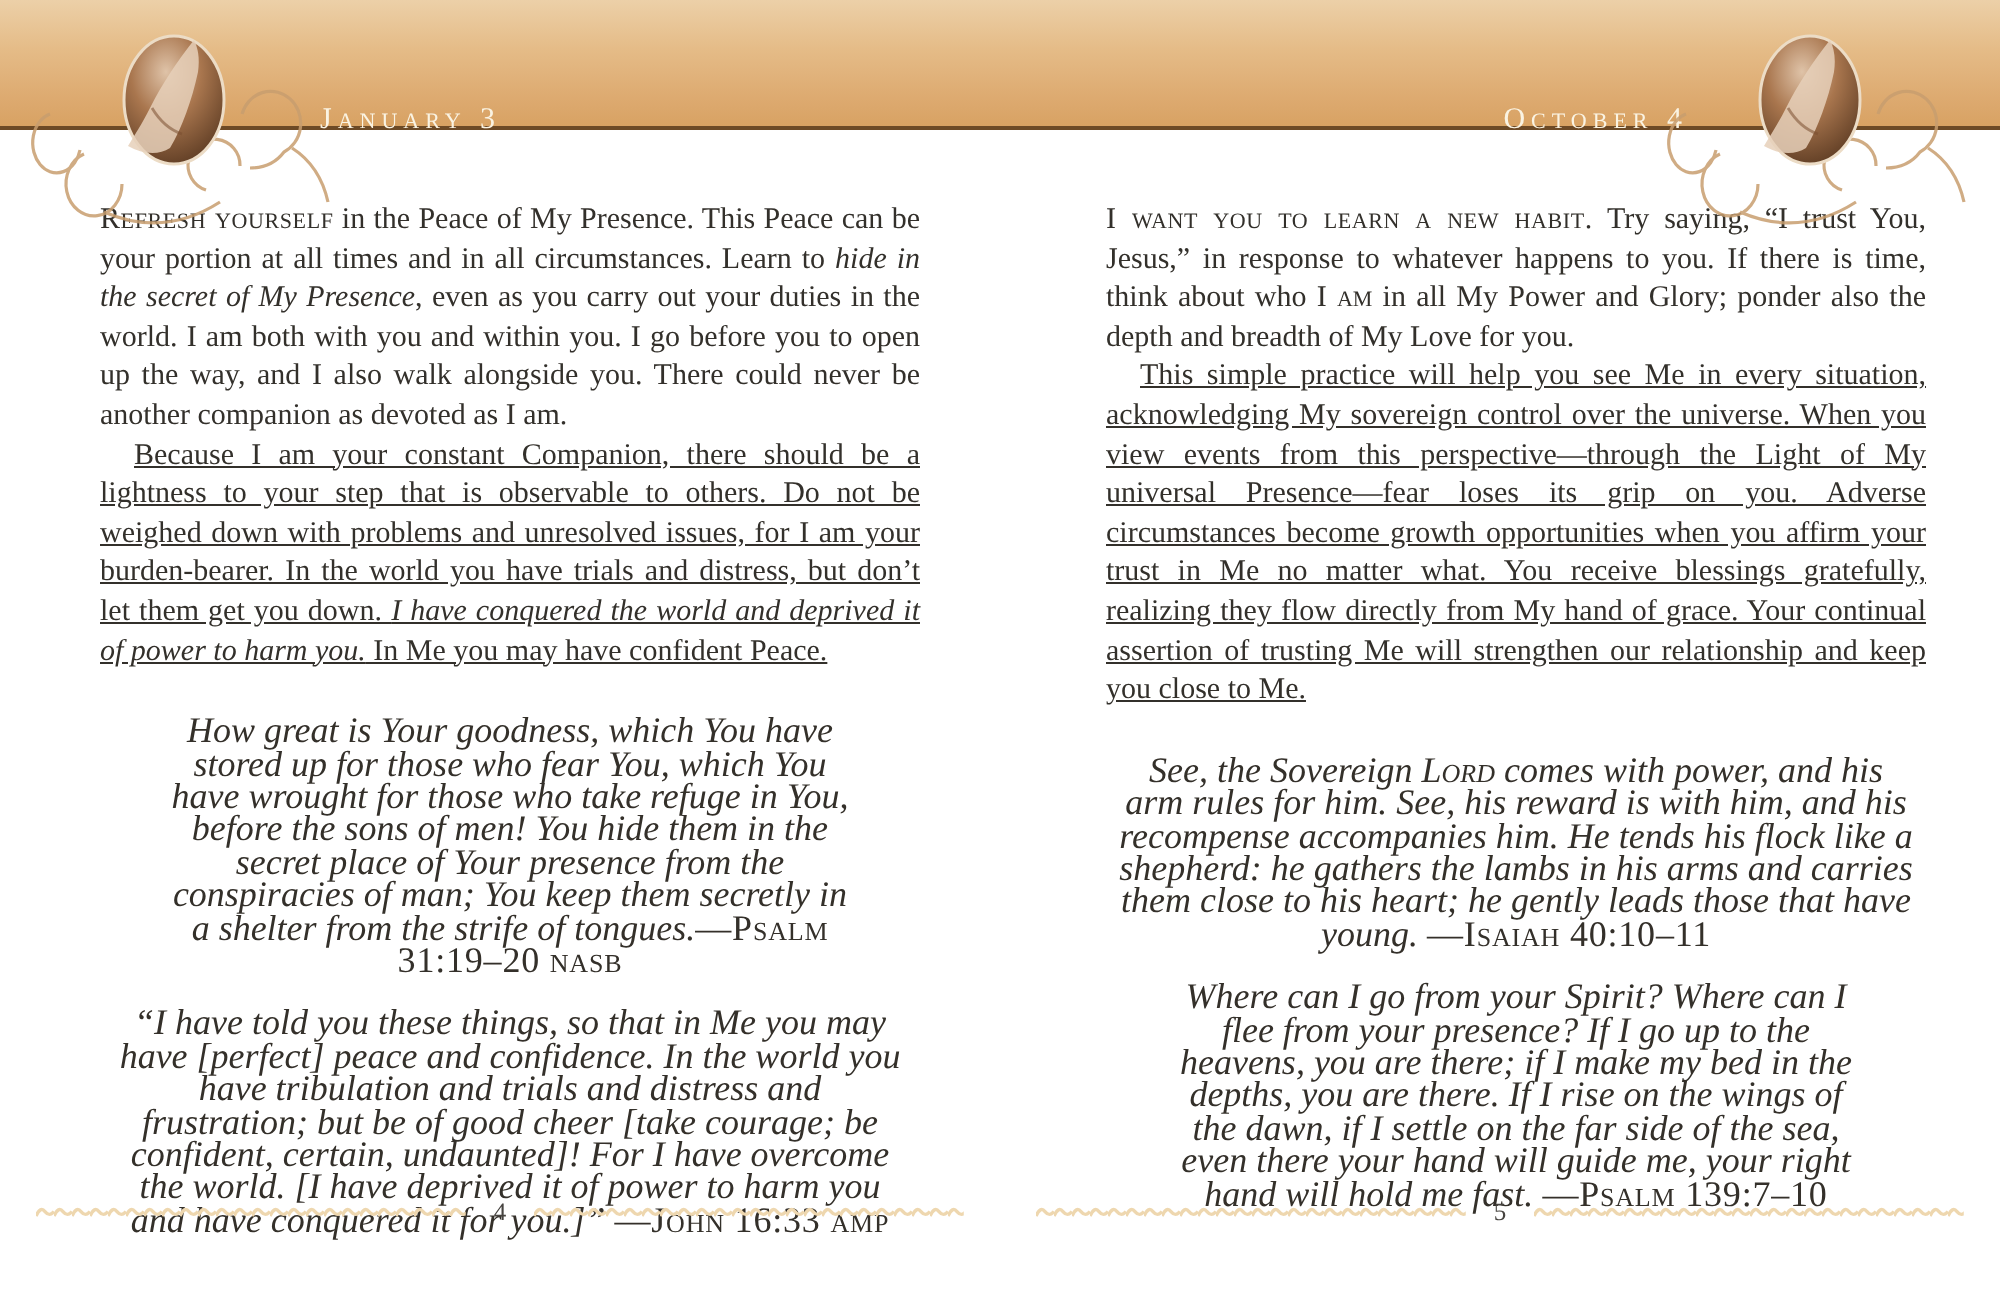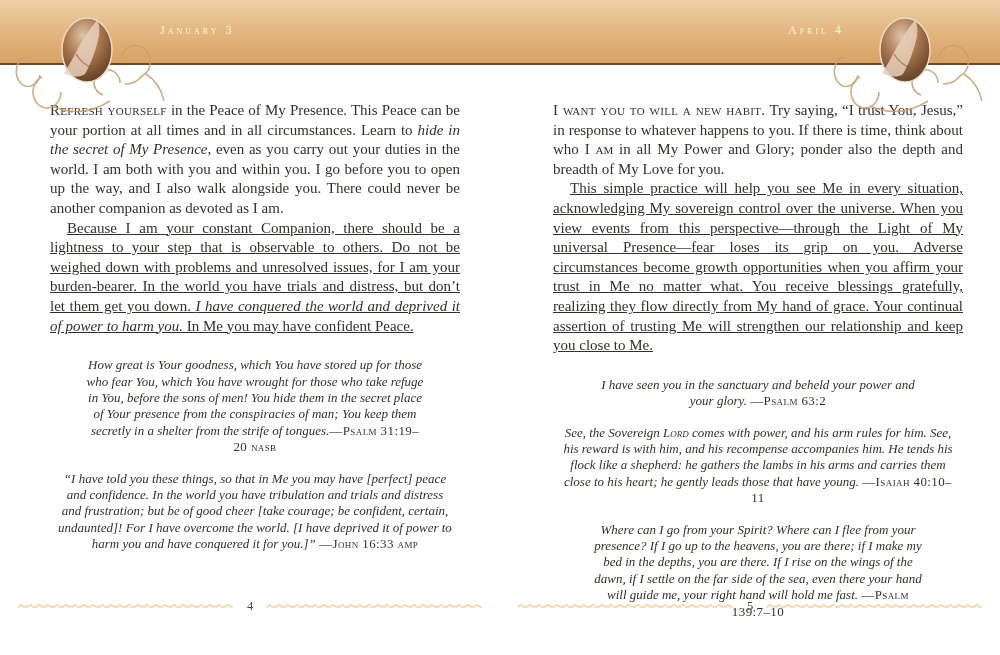--- a/index.html
+++ b/index.html
@@ -11,22 +11,22 @@
   }
   .spread{position:absolute;inset:0;}
 
   
   .band{
     position:absolute;top:0;left:0;width:1000px;height:63px;
     background:linear-gradient(180deg,#ecd0a8 0%,#e5bc88 38%,#ddaa70 78%,#d8a263 100%);
     border-bottom:2px solid #6d4a26;
   }
   .title{
-    position:absolute;top:23px;height:20px;z-index:3;
-    font-size:12px;letter-spacing:3px;color:#faf3e2;
+    position:absolute;top:52px;height:20px;z-index:3;
+    font-size:15px;letter-spacing:3px;color:#faf3e2;
     font-variant:small-caps;white-space:nowrap;
   }
   .title-left{left:160px;}
   .title-right{right:156px;}
 
   
   .medallion{position:absolute;top:0;width:175px;height:130px;z-index:4;}
   .med-left{left:0;}
   .med-right{left:818px;}
 
@@ -41,21 +41,21 @@
     margin:0;font-size:15px;line-height:19.6px;
     text-align:justify;hyphens:auto;-webkit-hyphens:auto;
   }
   p.indent{text-indent:17px;text-decoration:underline;}
   .lead{font-variant:small-caps;letter-spacing:0.3px;}
   .sc{font-variant:small-caps;margin-top:48px;}
   em{font-style:italic;}
 
   .quotes{margin-top:21px;}
   .quote{
-    font-style:italic;font-size:13px;line-height:16.4px;
+    font-style:italic;font-size:18px;line-height:16.4px;
     text-align:center;margin:0 auto 15px auto;max-width:398px;color:#34302a;
   }
   .quote-narrow{max-width:340px;}
   .qref{font-style:normal;font-variant:small-caps;letter-spacing:0.4px;}
 
   
   .footer{
     position:absolute;top:599px;left:18px;right:18px;height:14px;
     display:flex;align-items:center;gap:14px;
   }
@@ -63,21 +63,21 @@
   .pnum{font-size:12.5px;color:#474440;line-height:14px;}
 </style>
 </head>
 <body>
 
 <div class="spread">
 
   <div class="band"></div>
 
   <div class="title title-left">January 3</div>
-  <div class="title title-right">April 4</div>
+  <div class="title title-right">October 4</div>
 
   <div class="medallion med-left">
     <svg width="175" height="130" viewBox="0 0 175 130">
       <g fill="none" stroke="#c89e6f" stroke-width="1.6" opacity="0.85">
         <path d="M25 57 a12 15 0 1 0 15 18"></path>
         <path d="M42 77 a14 16 0 1 0 19 15"></path>
         <path d="M52 106 q 30 13 58 -5"></path>
         <path d="M103 95 a13 13 0 1 1 17 -12"></path>
         <path d="M121 57 a15 16 0 1 1 21 19 q -6 8 -17 8"></path>
         <path d="M146 74 q 14 9 18 27"></path>
@@ -145,25 +145,24 @@
               <path d="M0 6 Q2.2 1 4.5 3.8 T9 3.8" fill="none" stroke="#eed7af" stroke-width="1.7"></path>
             </pattern>
           </defs>
         <rect x="0" y="0" width="100%" height="8" fill="url(#wp2)"></rect>
       </svg>
     </div>
   </div>
 
   <div class="page page-right">
     <div class="content">
-      <p class="body"><span class="lead">I want you to will a new habit.</span><span> Try saying, “I trust You, Jesus,” in response to whatever happens to you. If there is time, think about who I </span><span class="sc">am</span><span> in all My Power and Glory; ponder also the depth and breadth of My Love for you.</span></p>
+      <p class="body"><span class="lead">I want you to learn a new habit.</span><span> Try saying, “I trust You, Jesus,” in response to whatever happens to you. If there is time, think about who I </span><span class="sc">am</span><span> in all My Power and Glory; ponder also the depth and breadth of My Love for you.</span></p>
       <p class="body indent"><span>This simple practice will help you see Me in every situation, acknowledging My sovereign control over the universe. When you view events from this perspective—through the Light of My universal Presence—fear loses its grip on you. Adverse circumstances become growth opportunities when you affirm your trust in Me no matter what. You receive blessings gratefully, realizing they flow directly from My hand of grace. Your continual assertion of trusting Me will strengthen our relationship and keep you close to Me.</span></p>
 
       <div class="quotes">
-        <div class="quote quote-narrow"><span>I have seen you in the sanctuary and beheld your power and your glory. </span><span class="qref"><span>—</span><span>Psalm 63:2</span></span></div>
 
         <div class="quote"><span>See, the Sovereign </span><span class="sc">Lord</span><span> comes with power, and his arm rules for him. See, his reward is with him, and his recompense accompanies him. He tends his flock like a shepherd: he gathers the lambs in his arms and carries them close to his heart; he gently leads those that have young. </span><span class="qref"><span>—</span><span>Isaiah 40:10–11</span></span></div>
 
         <div class="quote quote-narrow"><span>Where can I go from your Spirit? Where can I flee from your presence? If I go up to the heavens, you are there; if I make my bed in the depths, you are there. If I rise on the wings of the dawn, if I settle on the far side of the sea, even there your hand will guide me, your right hand will hold me fast. </span><span class="qref"><span>—</span><span>Psalm 139:7–10</span></span></div>
       </div>
     </div>
 
     <div class="footer">
       <svg class="wave" height="8" preserveAspectRatio="none">
         <defs>

